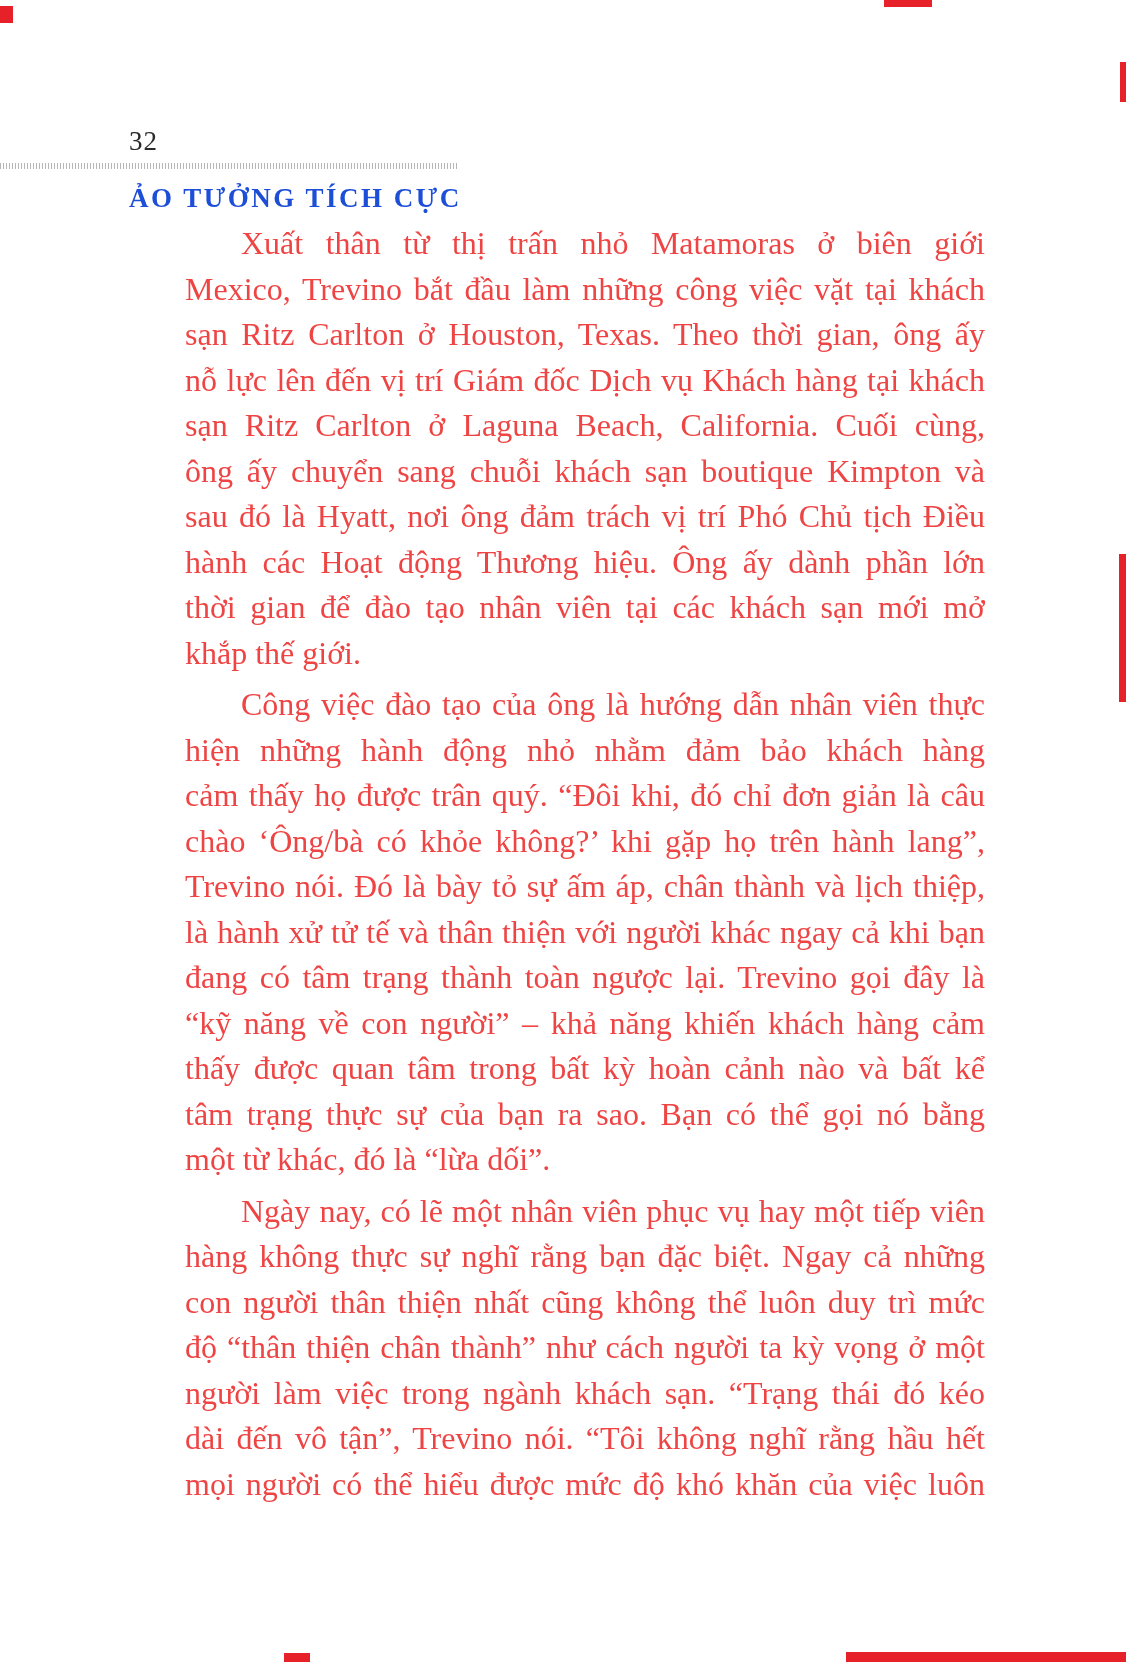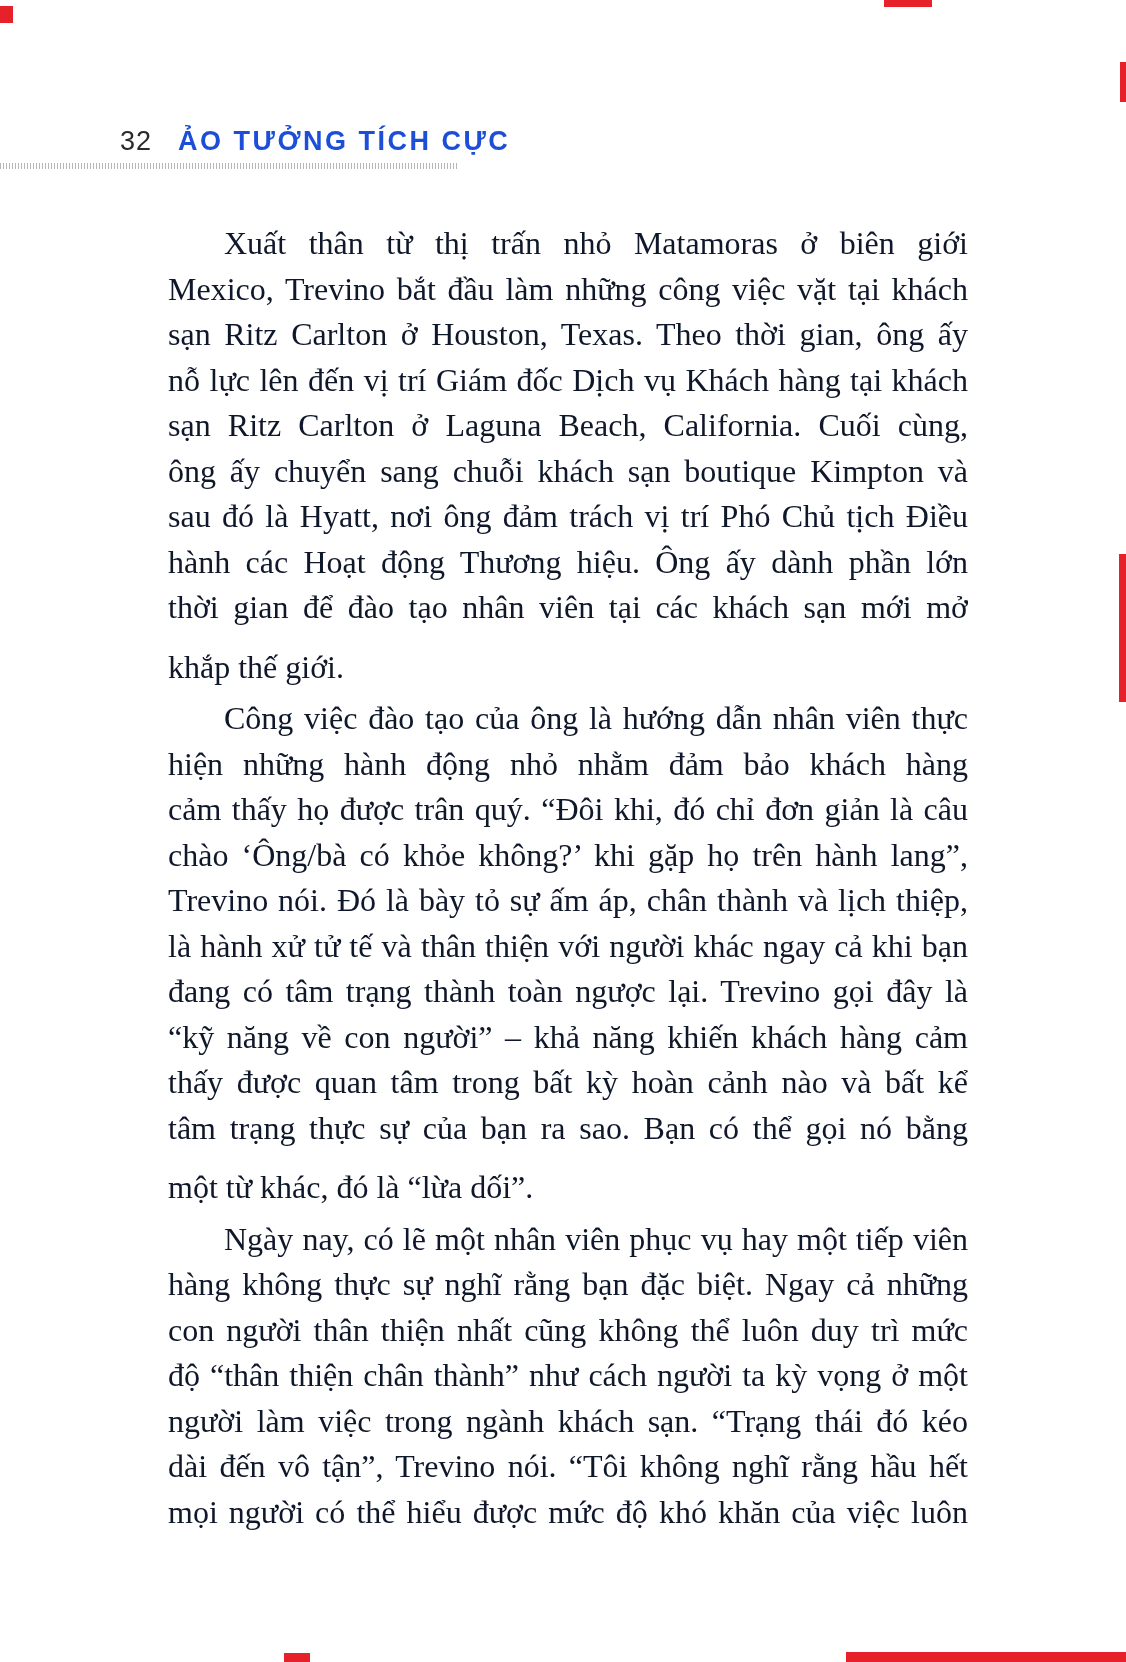--- a/index.html
+++ b/index.html
@@ -5,53 +5,54 @@
   html,body{margin:0;padding:0;}
   .page{
     position:relative;
     width:1126px;height:1662px;
     background:#ffffff;
     overflow:hidden;
     font-family:"Liberation Serif", serif;
   }
   
   .header{
-    position:absolute;left:120px;top:126px;
+    position:absolute;left:129px;top:126px;
     display:flex;align-items:baseline;gap:26px;
-    font-family:Liberation Sans, sans-serif;
+    font-family:Liberation Serif, serif;
     white-space:nowrap;
+    flex-direction:column;
   }
   .page-number{
     font-size:27px;font-weight:400;color:#2b2b2b;letter-spacing:1px;
   }
   .chapter-title{
     font-size:27px;font-weight:700;color:#1d4ed8;letter-spacing:2.5px;
   }
   .dotted-rule{
     position:absolute;left:0;top:163px;width:457px;height:6px;
     background:repeating-linear-gradient(90deg,#a9a9a9 0 1px,rgba(255,255,255,0) 1px 3px);
     opacity:.85;
   }
   
   .body-text{
-    position:absolute;left:168px;top:221px;width:800px;
-    color:#0f172a;
+    position:absolute;left:185px;top:221px;width:800px;
+    color:#ef4444;
     font-size:32px;line-height:45.5px;
   }
   .para{margin:0;padding:0;}
   .para + .para{margin-top:6px;}
   .ln{
     width:100%;
     text-align:justify;
     text-align-last:justify;
     white-space:normal;
     overflow:hidden;
   }
   .ln.first{padding-left:56px;box-sizing:border-box;}
-  .ln.lastline{text-align:center;text-align-last:left;margin-top:14px;}
+  .ln.lastline{text-align:center;text-align-last:left;}
   
   .red-mark{position:absolute;background:#e62129;}
 </style>
 </head>
 <body>
 
 <div class="page">
 
   <div class="header">
     <span class="page-number">32</span>

